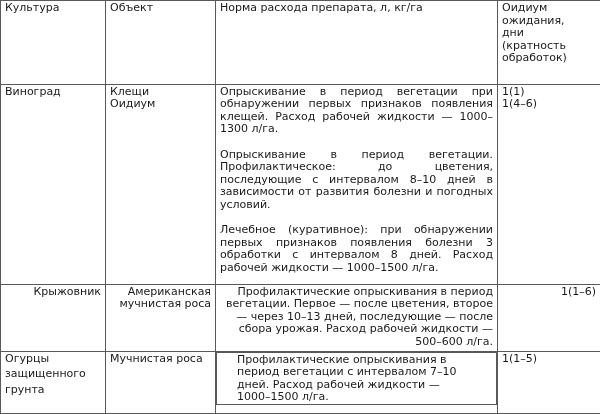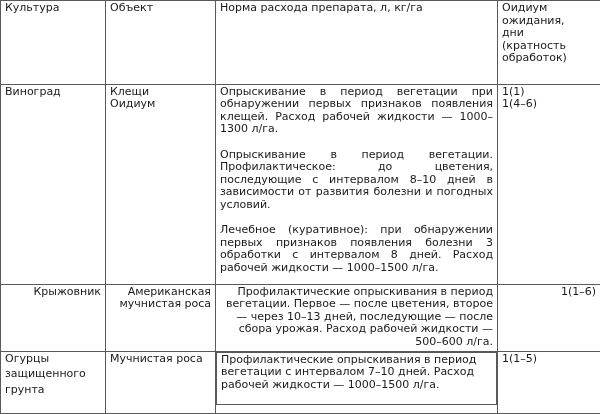--- a/index.html
+++ b/index.html
@@ -37,21 +37,21 @@
   tr.r-gooseberry{height:62px;text-align:right;}
   tr.r-cucumber{height:61px;}
   .norm-just p{text-align:justify;}
   .para + .para{margin-top:13px;}
   .offset-label{}
   .stacked-word + .stacked-word{margin-top:3px;}
   td.boxed-cell{padding:0;}
   .inner-box{
     border:1px solid var(--border);
     height:53px;
-    padding:1px 4px;
+    padding:1px 20px;
     overflow:hidden;
   }
 </style>
 </head>
 <body>
 
 <table class="doc-table">
   <colgroup>
     <col class="c1">
       <col class="c2">

